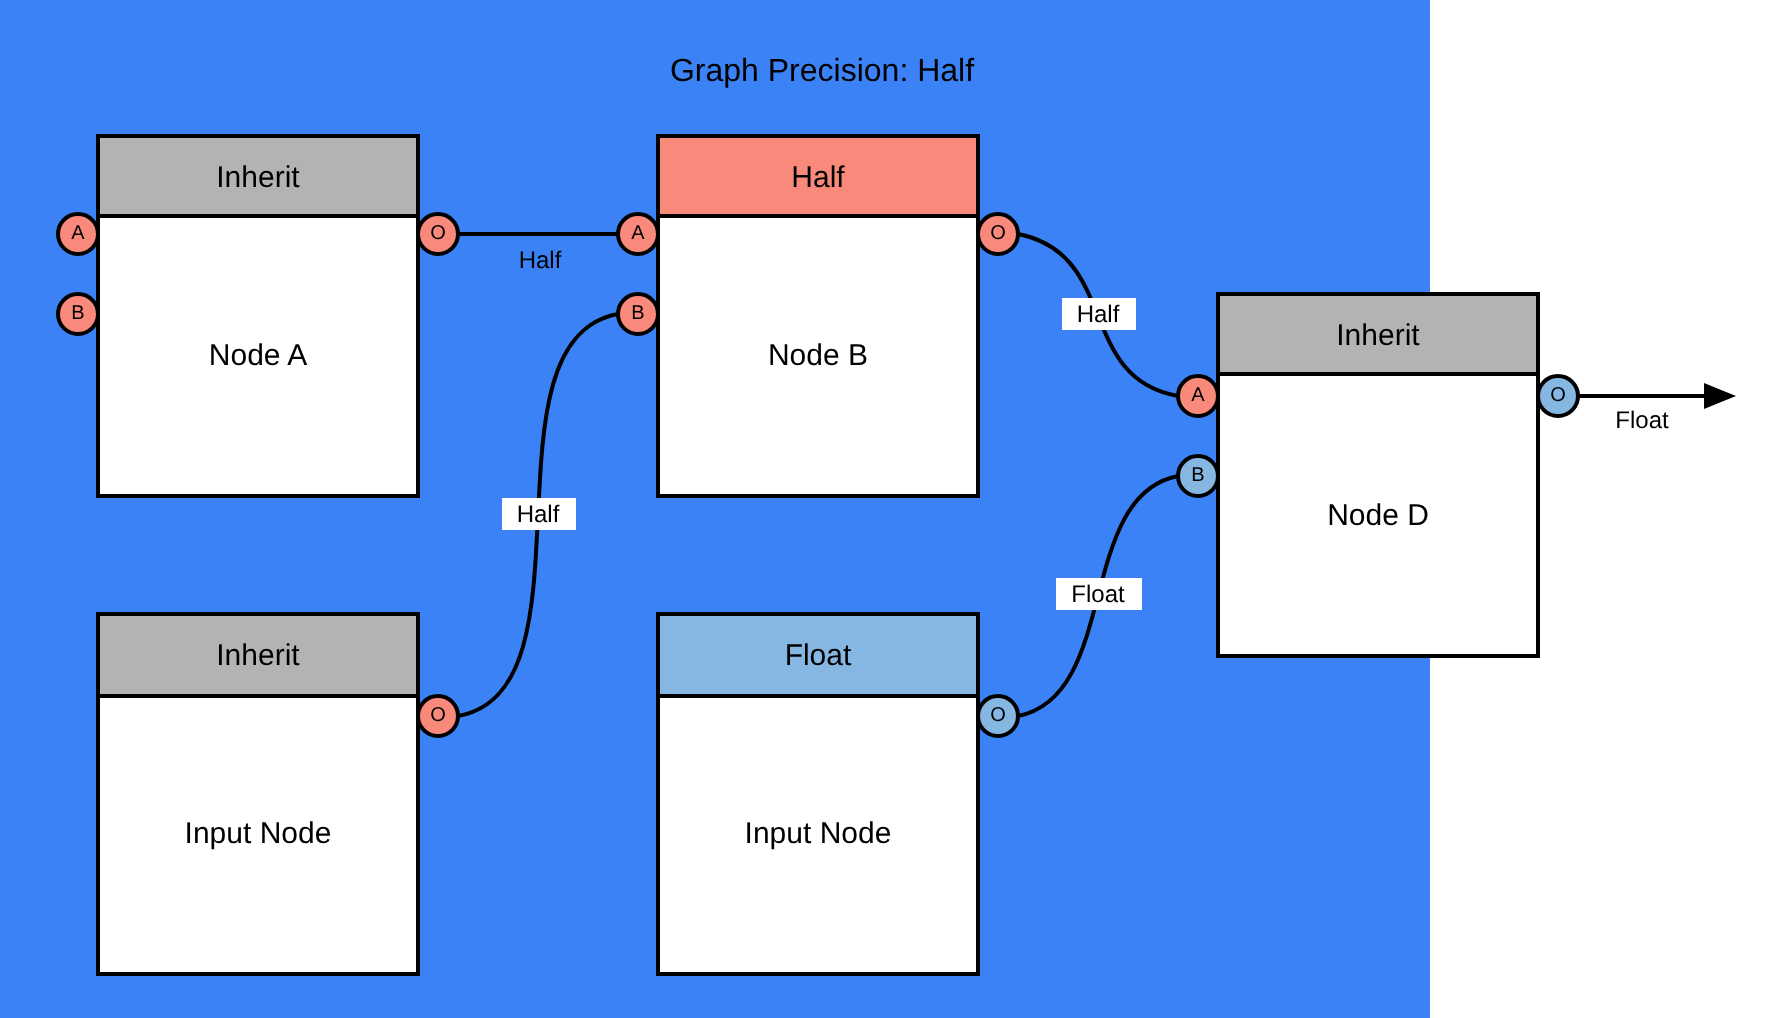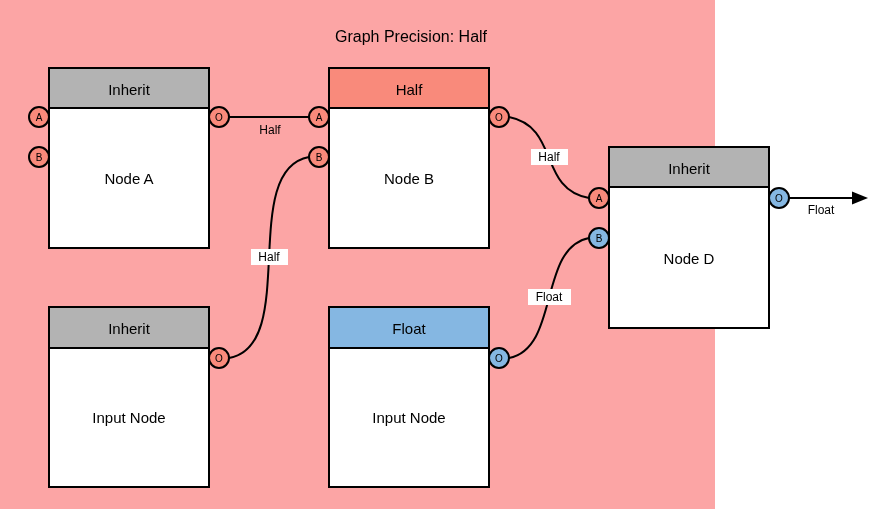--- a/index.html
+++ b/index.html
@@ -4,21 +4,21 @@
 <style>
   html, body {
     margin: 0;
     padding: 0;
     background: #ffffff;
   }
   .canvas {
     width: 715px;
     height: 509px;
     position: relative;
-    background: #fca5a5;
+    background: #3b82f6;
     font-family: "Liberation Sans", sans-serif;
   }
   svg { display: block; }
 
   .node-body {
     fill: #ffffff;
     stroke: #000000;
     stroke-width: 2;
   }
   .hdr-gray   { fill: #b3b3b3; stroke: #000000; stroke-width: 2; }

